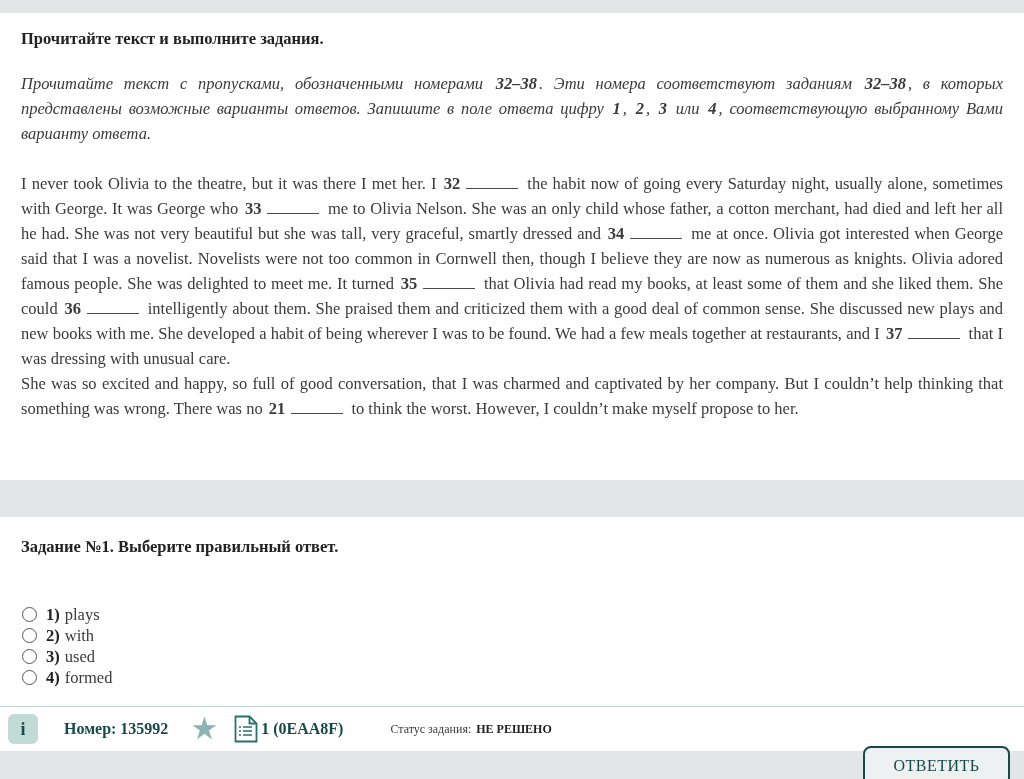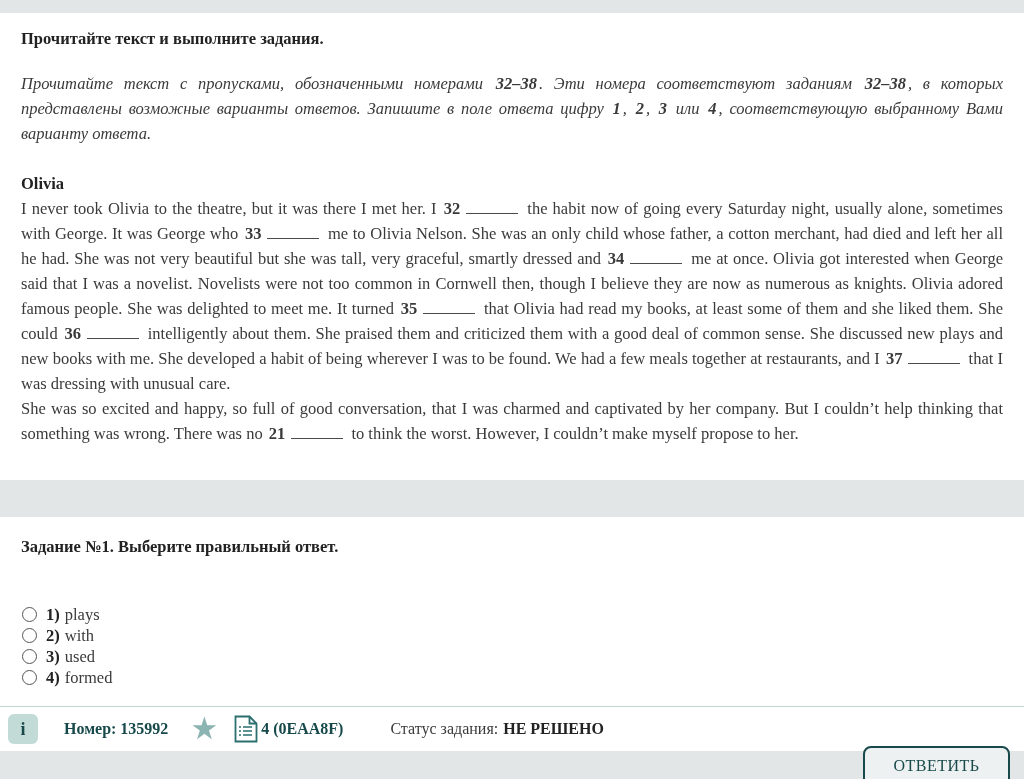--- a/index.html
+++ b/index.html
@@ -26,34 +26,33 @@
   .opt-num{margin-right:5px;color:#222;}
   .opt-label{color:#3a3a3a;}
   .footer-bar{position:absolute;top:706px;left:0;width:1024px;height:45px;background:#fff;
     border-top:1px solid #c0d6d3;box-sizing:border-box;display:flex;align-items:center;padding-left:8px;}
   .info-badge{width:30px;height:30px;border-radius:6px;background:#c3dbd6;color:#17494b;
     font-weight:bold;font-size:18px;display:flex;align-items:center;justify-content:center;cursor:pointer;flex:none;}
   .num-label{color:#17494b;font-weight:bold;font-size:16px;margin-left:26px;}
   .star{color:#8cb4b2;font-size:31px;line-height:30px;margin-left:22px;cursor:pointer;}
   .doc-icon{margin-left:16px;display:flex;align-items:center;}
   .doc-label{color:#17494b;font-weight:bold;font-size:16px;margin-left:3px;cursor:pointer;}
-  .status{margin-left:47px;font-size:16px;color:#3a3a3a;}
+  .status{margin-left:47px;font-size:12px;color:#3a3a3a;}
   .status b{color:#222;margin-left:5px;}
   .footer-gray{position:absolute;top:751px;left:0;width:1024px;height:28px;background:#e3e6e6;}
   .answer-btn{position:absolute;left:863px;top:746px;width:147px;height:40px;
     background:#eef1f1;border:2px solid #17494b;border-radius:8px;color:#17494b;
     font-size:16px;letter-spacing:0.5px;font-family:"Liberation Serif","DejaVu Serif",serif;cursor:pointer;}
 </style>
 </head>
 <body>
 
 <div class="panel reading-panel">
   <h1 class="page-title">Прочитайте текст и выполните задания.</h1>
   <p class="instructions"><span>Прочитайте текст с пропусками, обозначенными номерами </span><b>32–38</b><span>. Эти номера соответствуют заданиям </span><b>32–38</b><span>, в которых представлены возможные варианты ответов. Запишите в поле ответа цифру </span><b>1</b><span>, </span><b>2</b><span>, </span><b>3</b><span> или </span><b>4</b><span>, соответствующую выбранному Вами варианту ответа.</span></p>
-  <h2 class="text-title">Olivia</h2>
   <p class="body-text"><span>I never took Olivia to the theatre, but it was there I met her. I </span><b>32</b><span class="gap"></span><span> the habit now of going every Saturday night, usually alone, sometimes with George. It was George who </span><b>33</b><span class="gap"></span><span> me to Olivia Nelson. She was an only child whose father, a cotton merchant, had died and left her all he had. She was not very beautiful but she was tall, very graceful, smartly dressed and </span><b>34</b><span class="gap"></span><span> me at once. Olivia got interested when George said that I was a novelist. Novelists were not too common in Cornwell then, though I believe they are now as numerous as knights. Olivia adored famous people. She was delighted to meet me. It turned </span><b>35</b><span class="gap"></span><span> that Olivia had read my books, at least some of them and she liked them. She could </span><b>36</b><span class="gap"></span><span> intelligently about them. She praised them and criticized them with a good deal of common sense. She discussed new plays and new books with me. She developed a habit of being wherever I was to be found. We had a few meals together at restaurants, and I </span><b>37</b><span class="gap"></span><span> that I was dressing with unusual care.</span></p>
   <p class="body-text"><span>She was so excited and happy, so full of good conversation, that I was charmed and captivated by her company. But I couldn’t help thinking that something was wrong. There was no </span><b>21</b><span class="gap"></span><span> to think the worst. However, I couldn’t make myself propose to her.</span></p>
 </div>
 
 <div class="divider"></div>
 
 <div class="panel task-panel">
   <h2 class="task-title">Задание №1. Выберите правильный ответ.</h2>
   <div class="options">
       <div class="option">
@@ -83,19 +82,19 @@
   <span class="info-badge">i</span>
   <span class="num-label">Номер: 135992</span>
   <span class="star">★</span>
   <span class="doc-icon">
     <svg width="24" height="28" viewBox="0 0 24 28">
       <path d="M1.5 1.5 h14 l7 7 v18 h-21 z" fill="#ffffff" stroke="#2a6e6e" stroke-width="1.8"></path>
       <path d="M15.5 1.5 v7 h7" fill="none" stroke="#2a6e6e" stroke-width="1.8"></path>
       <path d="M5 12 h2 M9 12 h9 M5 16 h2 M9 16 h9 M5 20 h2 M9 20 h9" stroke="#2a6e6e" stroke-width="1.6"></path>
     </svg>
   </span>
-  <span class="doc-label">4 (0EAA8F)</span>
+  <span class="doc-label">1 (0EAA8F)</span>
   <span class="status"><span>Статус задания:</span><b>НЕ РЕШЕНО</b></span>
 </div>
 
 <div class="footer-gray"></div>
 
 <button class="answer-btn">ОТВЕТИТЬ</button>
 
 </body></html>

